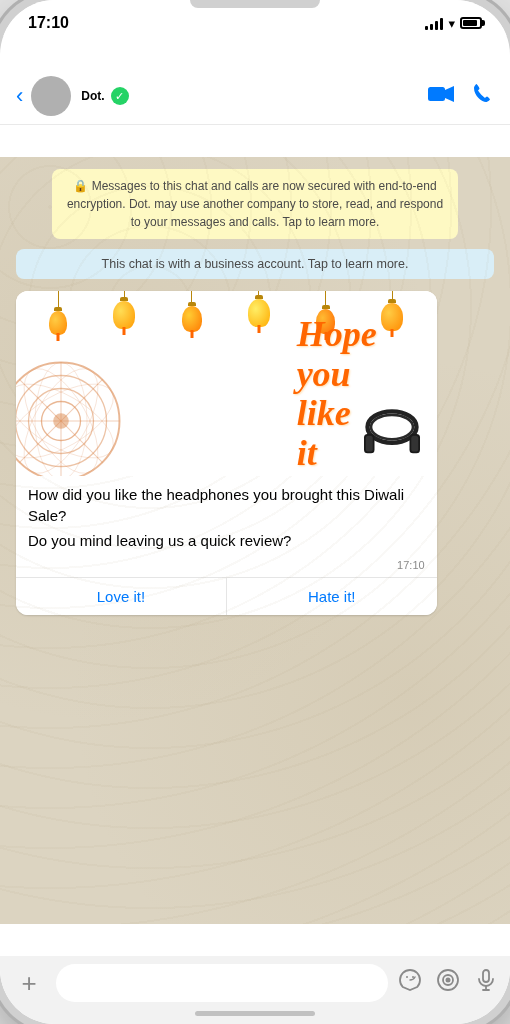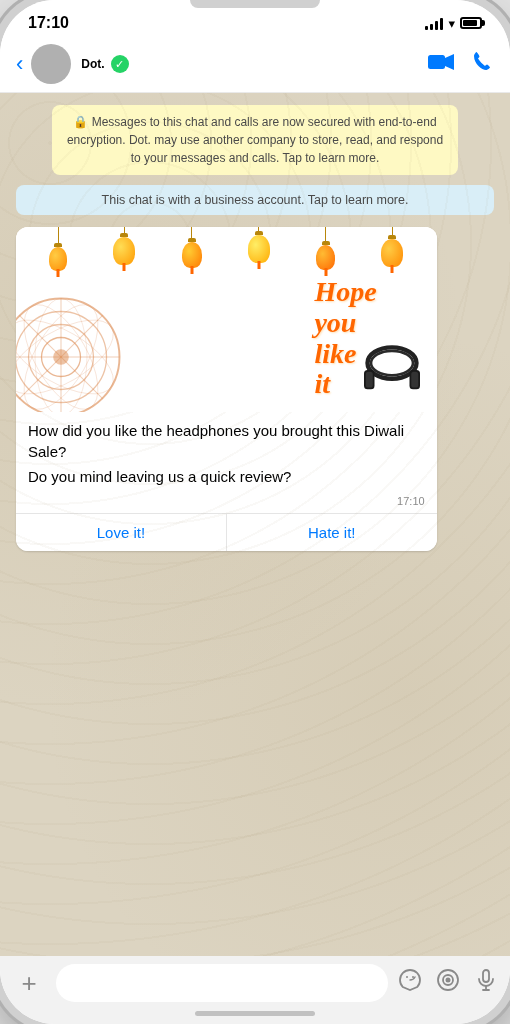--- a/index.html
+++ b/index.html
@@ -16,20 +16,21 @@
     .phone-frame {
       width: 510px;
       height: 1024px;
       background: #fff;
       border-radius: 55px;
       box-shadow: 0 0 0 8px #d0d0d0, 0 0 0 11px #b0b0b0, 0 20px 60px rgba(0,0,0,0.4);
       position: relative;
       overflow: hidden;
       display: flex;
       flex-direction: column;
+      gap: 32px;
     }
 
     
     .phone-notch {
       position: absolute;
       top: 0;
       left: 50%;
       transform: translateX(-50%);
       width: 130px;
       height: 8px;
@@ -317,22 +318,22 @@
       bottom: -10px;
       width: 130px;
       height: 130px;
       opacity: 0.7;
     }
 
     
     .hope-text {
       position: absolute;
       right: 60px;
-      top: 50px;
-      font-size: 28px;
+      top: 24px;
+      font-size: 36px;
       font-weight: 900;
       color: #ff6600;
       font-style: italic;
       line-height: 1.1;
       text-shadow: 1px 1px 2px rgba(255,150,0,0.3);
       font-family: Georgia, serif;
     }
 
     
     .headphones {

